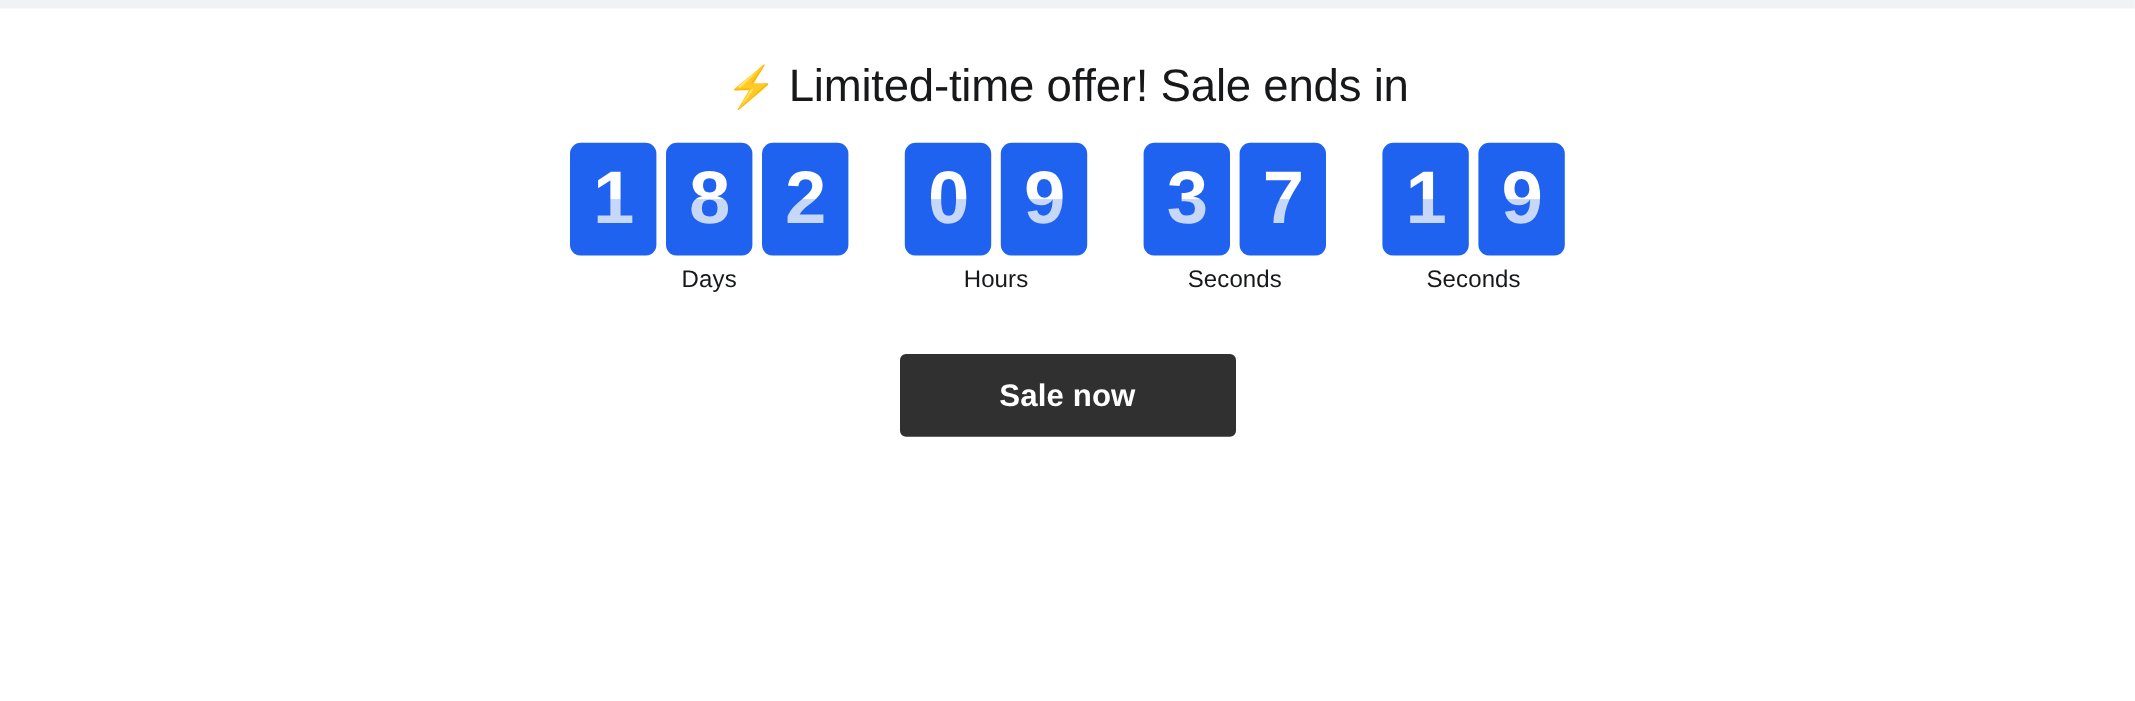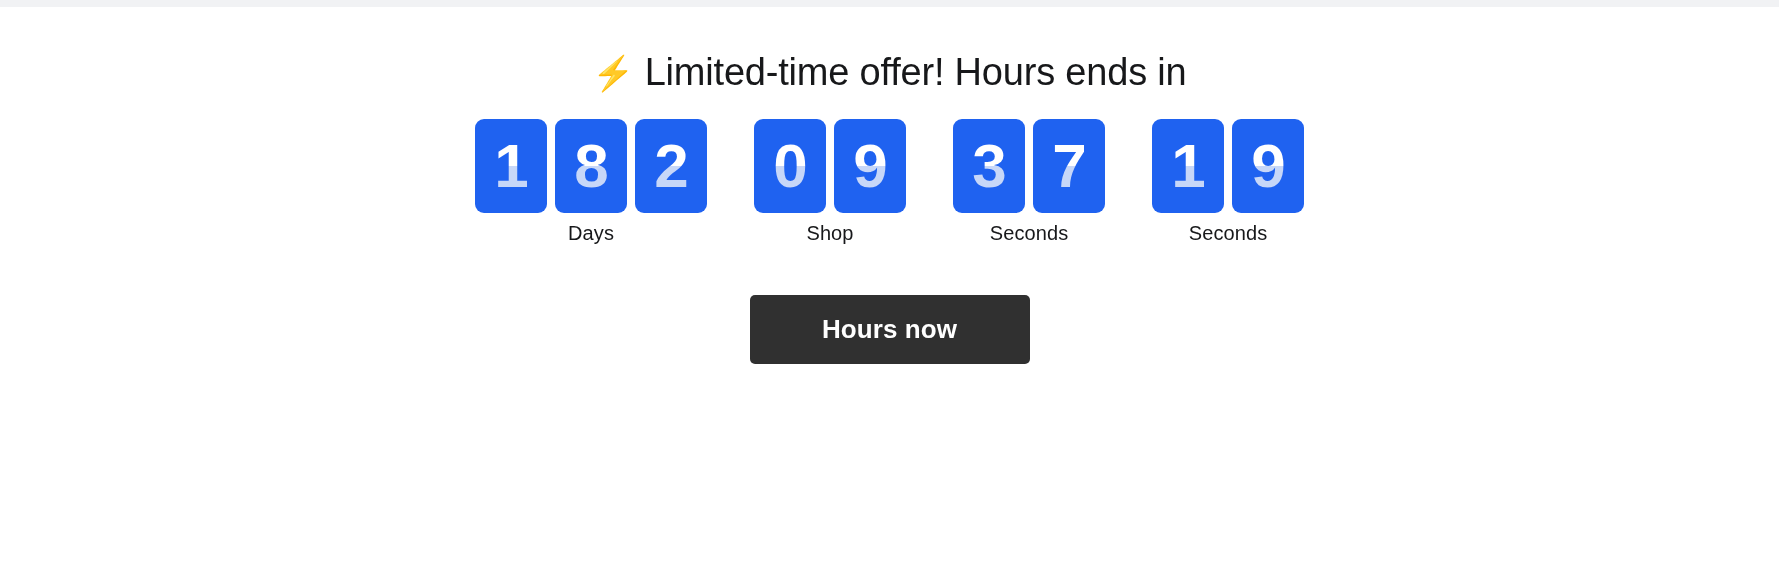--- a/index.html
+++ b/index.html
@@ -136,21 +136,21 @@
 <body>
 
 <div class="page">
 
   <div class="top-edge"></div>
 
   <div class="promo">
 
     <div class="headline">
       <span class="bolt">⚡</span>
-      <span>Limited-time offer! Hours ends in</span>
+      <span>Limited-time offer! Sale ends in</span>
     </div>
 
     <div class="countdown">
 
       <div class="unit">
         <div class="tiles">
           <div class="tile">
             <span class="digit">1</span>
           </div>
           <div class="tile">
@@ -165,21 +165,21 @@
 
       <div class="unit">
         <div class="tiles">
           <div class="tile">
             <span class="digit">0</span>
           </div>
           <div class="tile">
             <span class="digit">9</span>
           </div>
         </div>
-        <div class="unit-label">Shop</div>
+        <div class="unit-label">Hours</div>
       </div>
 
       <div class="unit">
         <div class="tiles">
           <div class="tile">
             <span class="digit">3</span>
           </div>
           <div class="tile">
             <span class="digit">7</span>
           </div>
@@ -194,16 +194,16 @@
           </div>
           <div class="tile">
             <span class="digit">9</span>
           </div>
         </div>
         <div class="unit-label">Seconds</div>
       </div>
 
     </div>
 
-    <button class="cta">Hours now</button>
+    <button class="cta">Sale now</button>
 
   </div>
 </div>
 
 </body></html>

